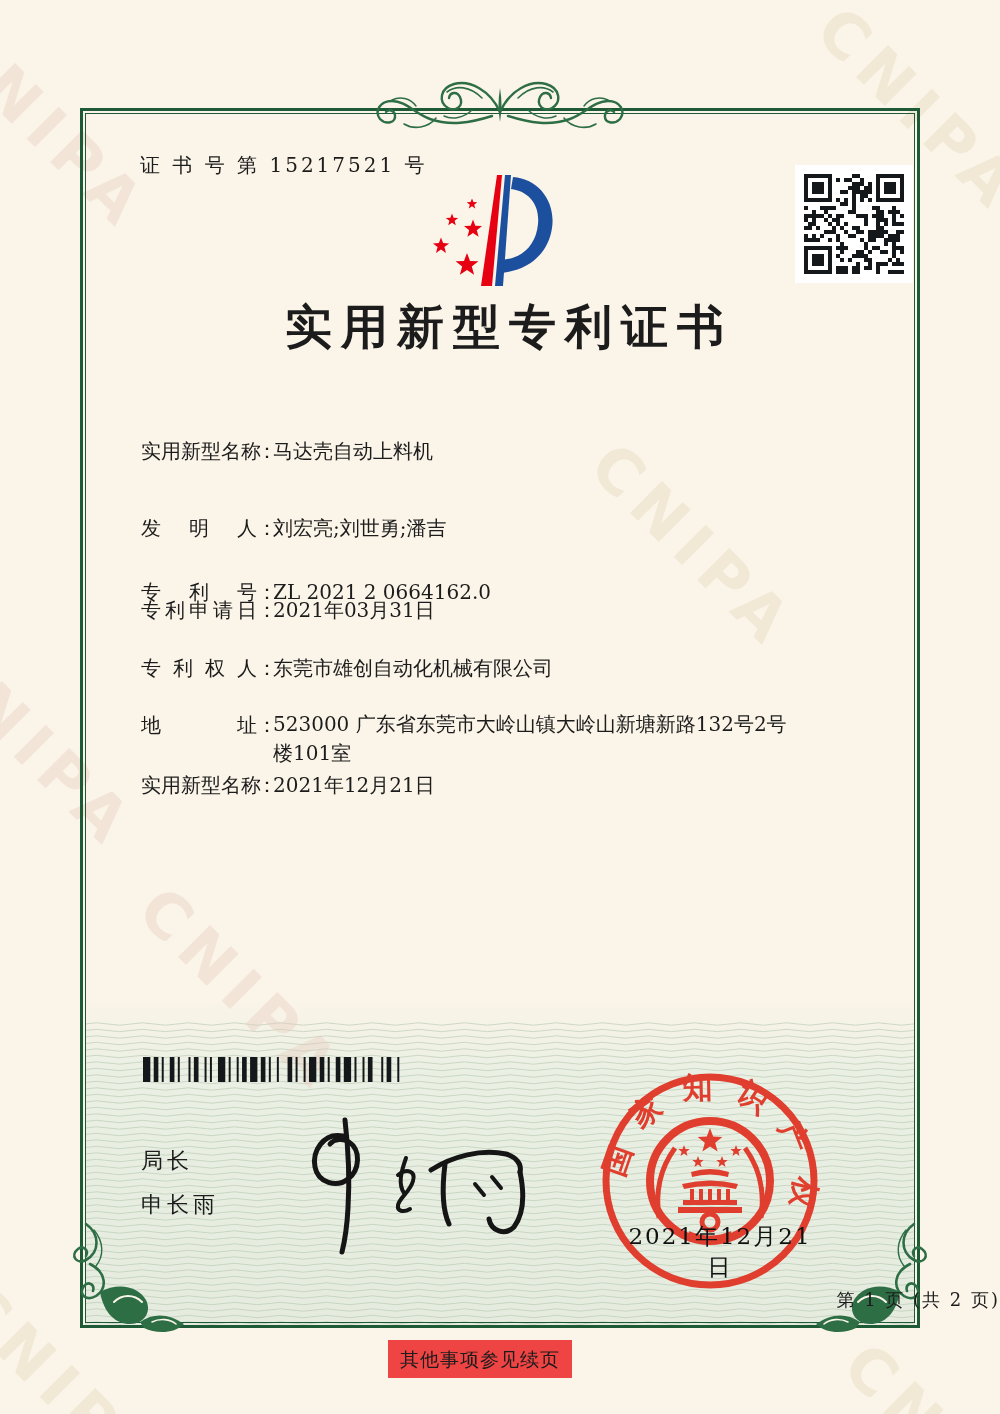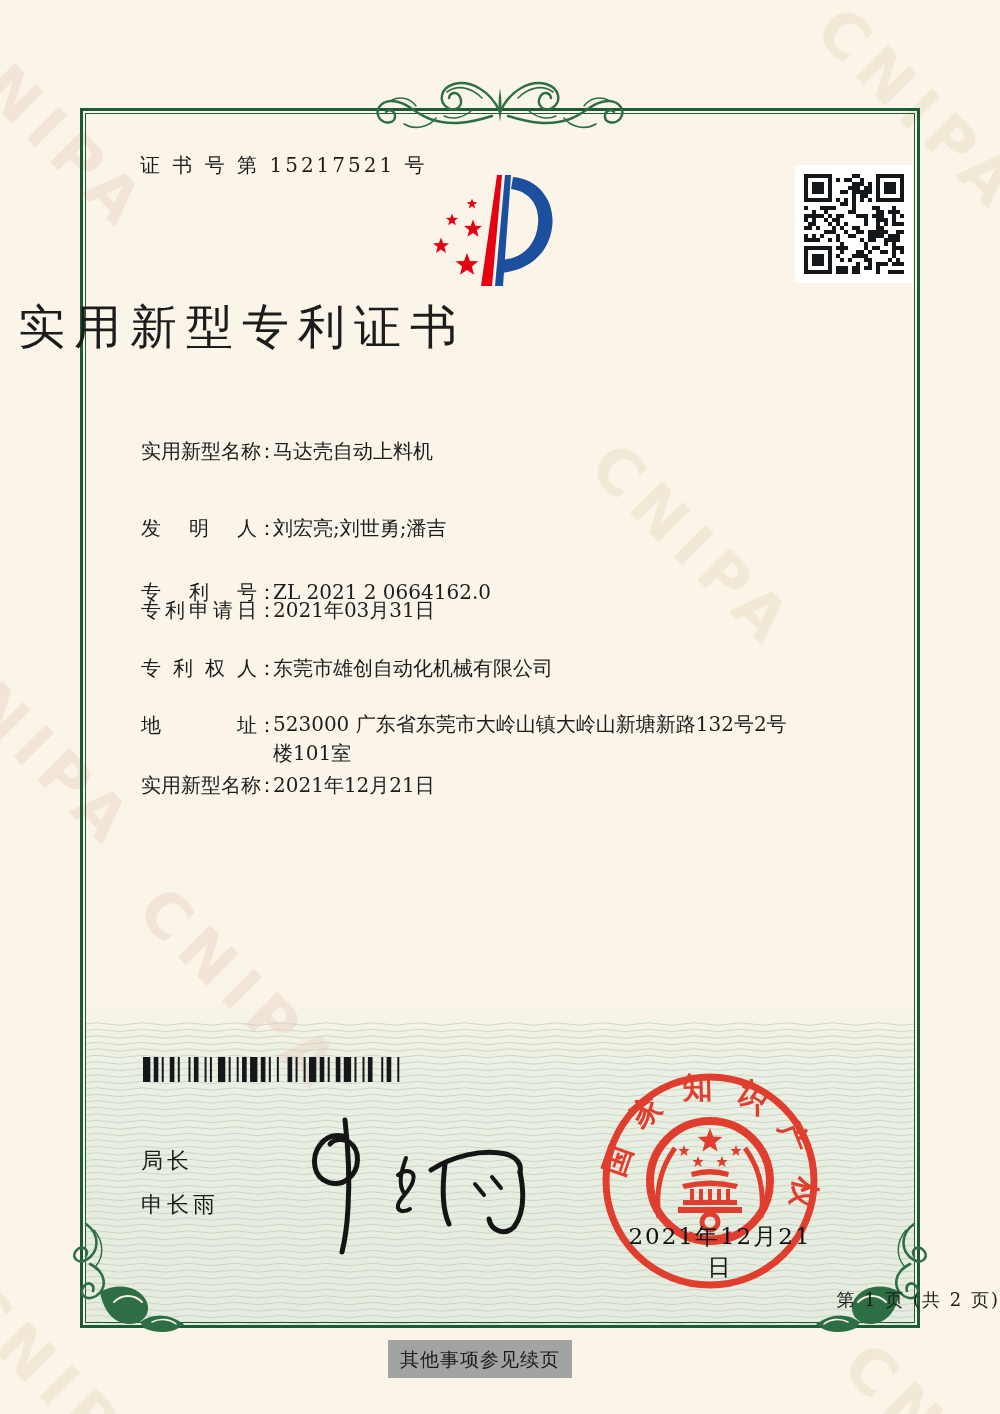--- a/index.html
+++ b/index.html
@@ -24,33 +24,33 @@
     position:absolute;left:80px;top:108px;width:840px;height:1220px;
     border:3px solid #1e5a36;box-sizing:border-box;z-index:3;pointer-events:none;
   }
   .frame::after{content:"";position:absolute;inset:2px;border:1px solid #1e5a36;}
   
   .waves{position:absolute;left:85px;top:1000px;width:830px;height:326px;z-index:1;overflow:hidden;
     background:linear-gradient(to bottom, rgba(232,239,227,0) 0px, rgba(232,239,227,0.85) 70px, #e8efe2 150px, #e5ecdf 100%);}
   .waves svg{display:block;}
   
   .cert-no{position:absolute;left:140px;top:152px;font-size:20px;letter-spacing:3px;z-index:5;}
-  .title{position:absolute;left:0;top:296px;width:100%;text-align:left;font-size:47px;font-weight:normal;letter-spacing:9px;padding-left:18px;box-sizing:border-box;z-index:5;}
+  .title{position:absolute;left:0;top:296px;width:100%;text-align:center;font-size:47px;font-weight:bold;letter-spacing:9px;padding-left:18px;box-sizing:border-box;z-index:5;}
   .frow{position:absolute;left:141px;width:760px;font-size:20px;line-height:30px;z-index:5;white-space:nowrap;}
   .flabel{display:inline-block;width:116px;text-align:justify;text-align-last:justify;vertical-align:top;}
   .fcolon{display:inline-block;width:16px;vertical-align:top;}
   .fvalue{vertical-align:top;}
   .fvblock{display:inline-block;vertical-align:top;white-space:normal;width:620px;line-height:29px;}
   .pair2{position:absolute;left:371px;top:0;}
   .body-text{position:absolute;left:141px;top:823px;width:742px;font-size:20px;line-height:29px;text-align:justify;z-index:5;}
   .body-text p{margin:0;text-indent:2em;}
   .signer{position:absolute;left:141px;font-size:22px;letter-spacing:4px;z-index:5;}
   .seal-date{position:absolute;left:628px;top:1221px;width:184px;text-align:center;font-size:23px;letter-spacing:2px;color:#101010;z-index:8;}
   .page-info{position:absolute;left:0;top:1288px;width:100%;text-align:right;font-size:18px;letter-spacing:2px;z-index:5;}
-  .footer-note{position:absolute;left:388px;top:1340px;width:184px;height:38px;background:#a3a3a3;text-align:center;line-height:38px;font-size:19px;letter-spacing:1px;z-index:5;}
+  .footer-note{position:absolute;left:388px;top:1340px;width:184px;height:38px;background:#ef4444;text-align:center;line-height:38px;font-size:19px;letter-spacing:1px;z-index:5;}
   .qr-box{position:absolute;left:795px;top:165px;width:118px;height:118px;background:#ffffff;z-index:5;}
   .qr-box svg{position:absolute;left:9px;top:9px;}
   .z5{z-index:5;}
   .z6{z-index:6;}
   svg{overflow:visible;}
 </style>
 </head>
 <body>
 
 <div class="wm wm-pink" style="left:-45px;top:0px;">CNIPA</div>

